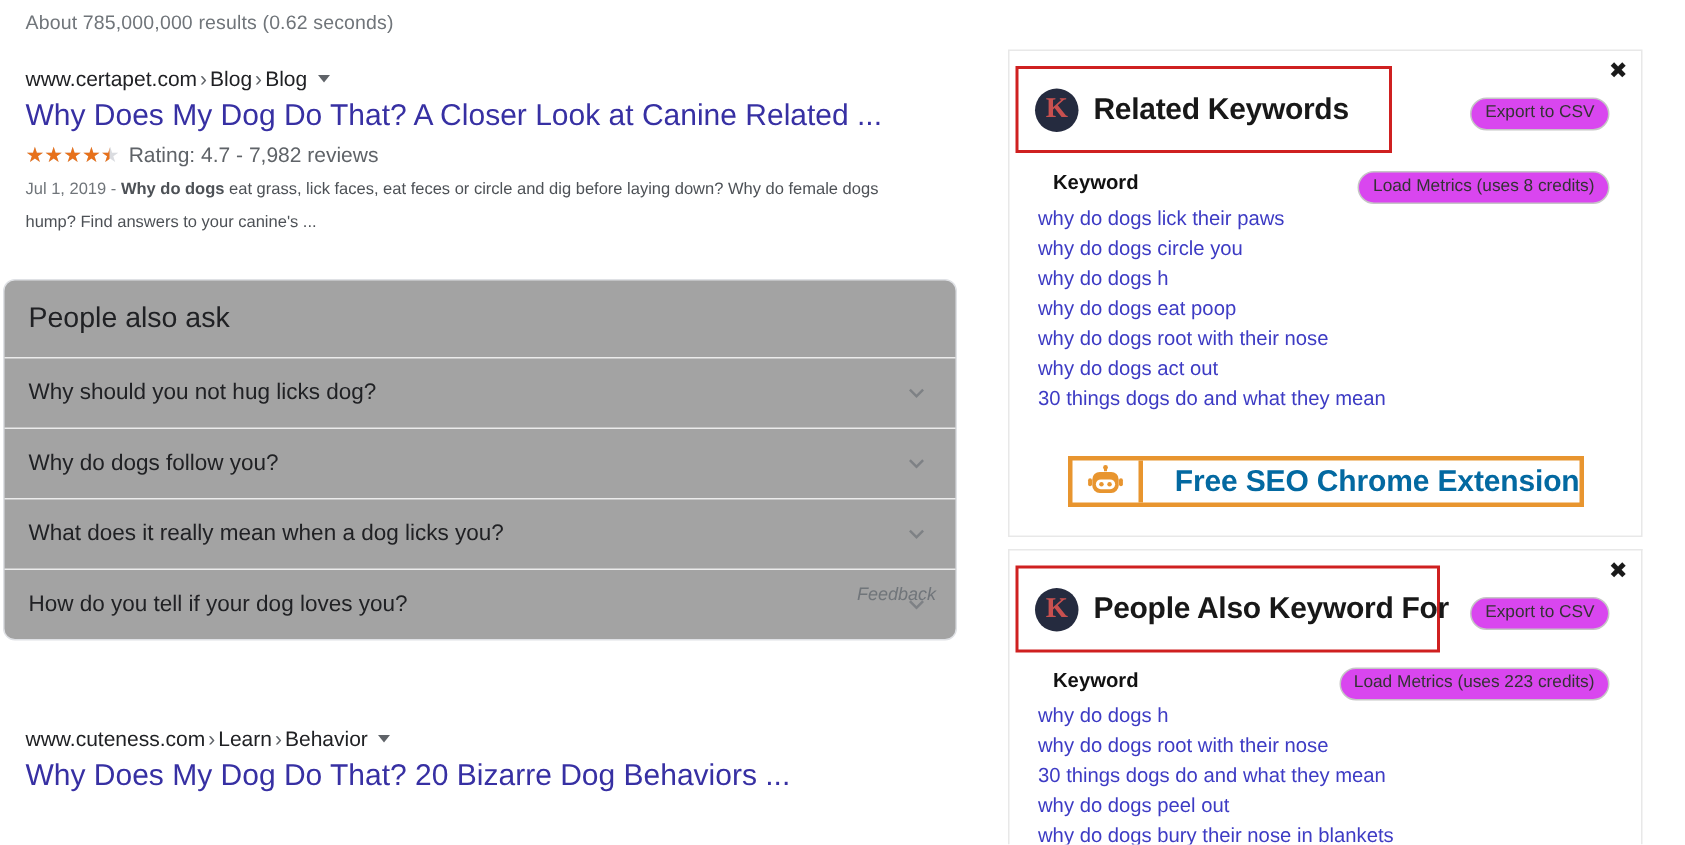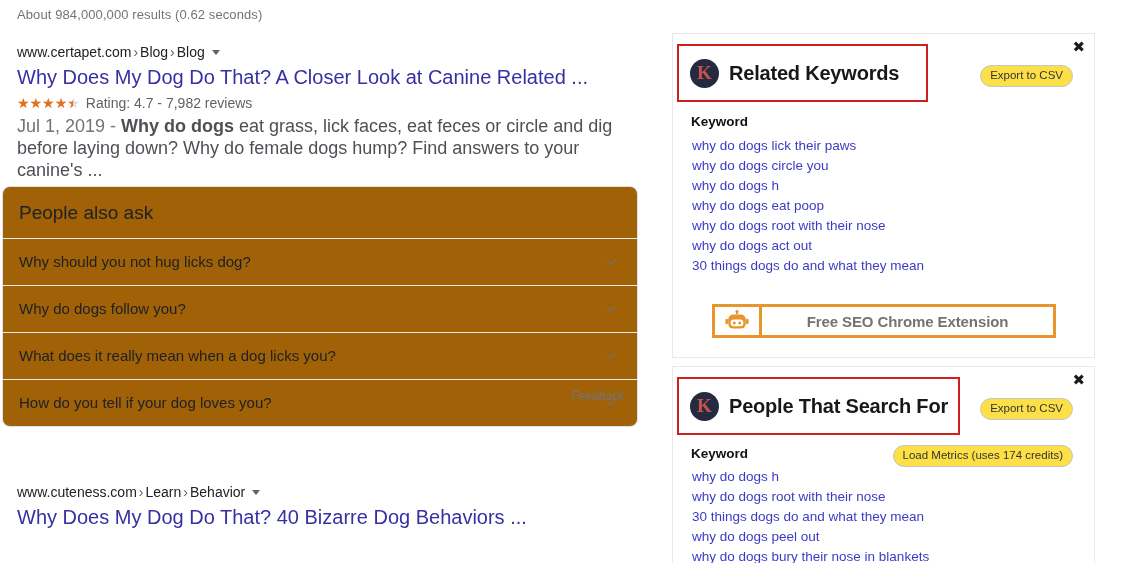--- a/index.html
+++ b/index.html
@@ -86,37 +86,37 @@
     position: absolute;
     left: 0; top: 0;
     overflow: hidden;
     color: #e7711b;
     white-space: nowrap;
     width: 90%;
   }
 
   .snippet {
     margin-top: 3px;
-    font-size: 18px;
+    font-size: 11px;
     line-height: 22px;
     color: #4d5156;
     max-width: 600px;
   }
   .snippet .date { color: #70757a; }
   .snippet b { color: #4d5156; font-weight: bold; }
 
   
   .paa {
     position: absolute;
     left: 2px;
     top: 186px;
     width: 636px;
     border: 1px solid #dfe1e5;
     border-radius: 8px;
-    background: #a16207;
+    background: #a3a3a3;
     box-sizing: border-box;
   }
   .paa-head {
     font-size: 19px;
     color: #202124;
     padding: 14px 16px 13px 16px;
     line-height: 24px;
   }
   .paa-item {
     border-top: 1px solid #ebebeb;
@@ -205,37 +205,37 @@
     font-weight: bold;
     color: #181818;
     letter-spacing: -0.2px;
     white-space: nowrap;
   }
 
   .pill-btn {
     position: absolute;
     border: 1px solid #c6c6c6;
     border-radius: 11px;
-    background: #fde047;
+    background: #d946ef;
     font-size: 11.5px;
     color: #333;
     padding: 3px 9px 4px 9px;
     line-height: 13px;
     white-space: nowrap;
     cursor: pointer;
     font-family: "Liberation Sans", sans-serif;
   }
   .export-btn { right: 21px; top: 31px; }
   .metrics-btn { right: 21px; top: 80px; }
   .card-2 .export-btn { right: 21px; top: 31px; }
   .card-2 .metrics-btn { right: 21px; top: 78px; }
 
   .kw-colhead {
     position: absolute;
-    left: 18px;
+    left: 29px;
     top: 80px;
     font-size: 13.5px;
     font-weight: bold;
     color: #111;
     line-height: 16px;
   }
   .card-2 .kw-colhead { top: 79px; }
 
   .kw-list {
     position: absolute;
@@ -269,33 +269,33 @@
     width: 44px;
     height: 28px;
     flex: 0 0 44px;
     border-right: 3px solid #e8952f;
     display: flex;
     align-items: center;
     justify-content: center;
   }
   .ext-label {
     flex: 1;
-    text-align: center;
-    font-size: 15px;
+    text-align: right;
+    font-size: 20px;
     font-weight: bold;
-    color: #737373;
+    color: #0369a1;
     letter-spacing: -0.1px;
   }
 </style>
 </head>
 <body>
 
 <div class="serp">
 
-  <div class="result-stats">About 984,000,000 results (0.62 seconds)</div>
+  <div class="result-stats">About 785,000,000 results (0.62 seconds)</div>
 
   <div class="result-block result-1">
     <div class="breadcrumb">
       <span>www.certapet.com</span><span class="sep">›</span><span>Blog</span><span class="sep">›</span><span>Blog</span><span class="crumb-caret"></span>
     </div>
     <div class="result-title">Why Does My Dog Do That? A Closer Look at Canine Related ...</div>
     <div class="rating-row">
       <span class="stars">★★★★★<span class="fill" style="width: 90%;">★★★★★</span></span>
       <span>Rating: 4.7 - 7,982 reviews</span>
     </div>
@@ -332,35 +332,36 @@
         </svg>
     </div>
   </div>
 
   <div class="feedback">Feedback</div>
 
   <div class="result-block result-2">
     <div class="breadcrumb">
       <span>www.cuteness.com</span><span class="sep">›</span><span>Learn</span><span class="sep">›</span><span>Behavior</span><span class="crumb-caret"></span>
     </div>
-    <div class="result-title">Why Does My Dog Do That? 40 Bizarre Dog Behaviors ...</div>
+    <div class="result-title">Why Does My Dog Do That? 20 Bizarre Dog Behaviors ...</div>
   </div>
 </div>
 
 <div class="kw-card card-1">
   <div class="card-close">✖</div>
 
   <div class="card-titlebar">
     <div class="brand-logo">
       <span>K</span>
     </div>
     <div class="card-title">Related Keywords</div>
   </div>
 
   <div class="pill-btn export-btn">Export to CSV</div>
+  <div class="pill-btn metrics-btn">Load Metrics (uses 8 credits)</div>
 
   <div class="kw-colhead">Keyword</div>
 
   <div class="kw-list">
     <div class="kw-item">why do dogs lick their paws</div>
     <div class="kw-item">why do dogs circle you</div>
     <div class="kw-item">why do dogs h</div>
     <div class="kw-item">why do dogs eat poop</div>
     <div class="kw-item">why do dogs root with their nose</div>
     <div class="kw-item">why do dogs act out</div>
@@ -384,25 +385,25 @@
   </div>
 </div>
 
 <div class="kw-card card-2">
   <div class="card-close">✖</div>
 
   <div class="card-titlebar" style="width:283px;">
     <div class="brand-logo">
       <span>K</span>
     </div>
-    <div class="card-title">People That Search For</div>
+    <div class="card-title">People Also Keyword For</div>
   </div>
 
   <div class="pill-btn export-btn">Export to CSV</div>
-  <div class="pill-btn metrics-btn">Load Metrics (uses 174 credits)</div>
+  <div class="pill-btn metrics-btn">Load Metrics (uses 223 credits)</div>
 
   <div class="kw-colhead">Keyword</div>
 
   <div class="kw-list">
     <div class="kw-item">why do dogs h</div>
     <div class="kw-item">why do dogs root with their nose</div>
     <div class="kw-item">30 things dogs do and what they mean</div>
     <div class="kw-item">why do dogs peel out</div>
     <div class="kw-item">why do dogs bury their nose in blankets</div>
   </div>

